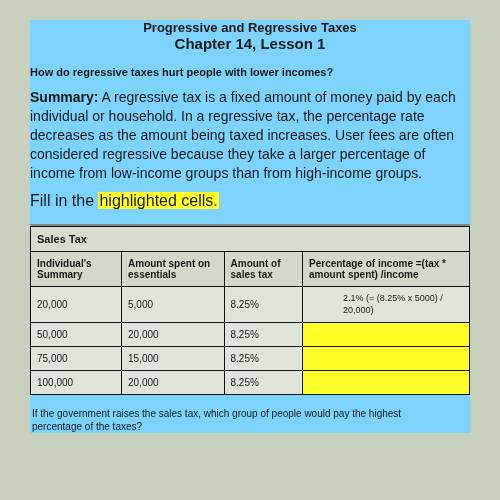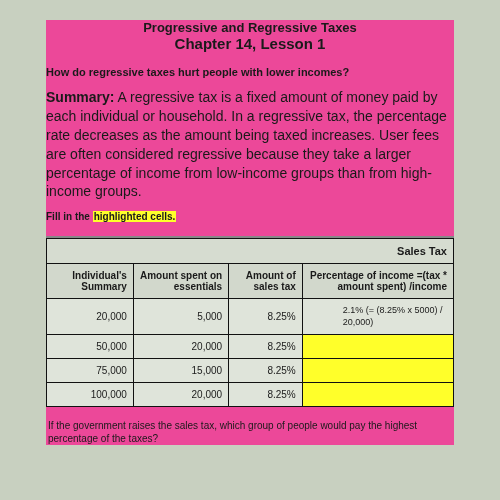--- a/index.html
+++ b/index.html
@@ -7,22 +7,22 @@
     padding: 0;
     width: 500px;
     height: 500px;
     background: #c8d0c0;
     font-family: Arial, sans-serif;
     font-size: 10px;
     color: #1a1a1a;
     overflow: hidden;
   }
   .page {
-    margin: 20px 46px;
-    background: #ec4899;
+    margin: 20px 30px;
+    background: #7dd3fc;
   }
   .title-main {
     text-align: center;
     font-weight: bold;
     font-size: 13px;
     margin-top: 10px;
   }
   .title-sub {
     text-align: center;
     font-weight: bold;
@@ -36,37 +36,37 @@
   }
   .summary {
     font-size: 14px;
     line-height: 1.35;
     margin-bottom: 10px;
   }
   .summary .label {
     font-weight: bold;
   }
   .fillin {
-    font-size: 10px;
-    font-weight: bold;
+    font-size: 16px;
+    font-weight: normal;
     margin: 10px 0 14px 0;
   }
   .hl {
     background: #ffff2a;
     padding: 0 1px;
   }
   table {
     border-collapse: collapse;
     width: 100%;
     font-size: 10px;
   }
   th, td {
     border: 1px solid #111;
     padding: 6px 6px;
-    text-align: right;
+    text-align: left;
     background: #dfe4da;
   }
   th {
     background: #d2d8cc;
     font-weight: bold;
   }
   .table-title {
     font-weight: bold;
     font-size: 11px;
     background: #d6dcd0;

